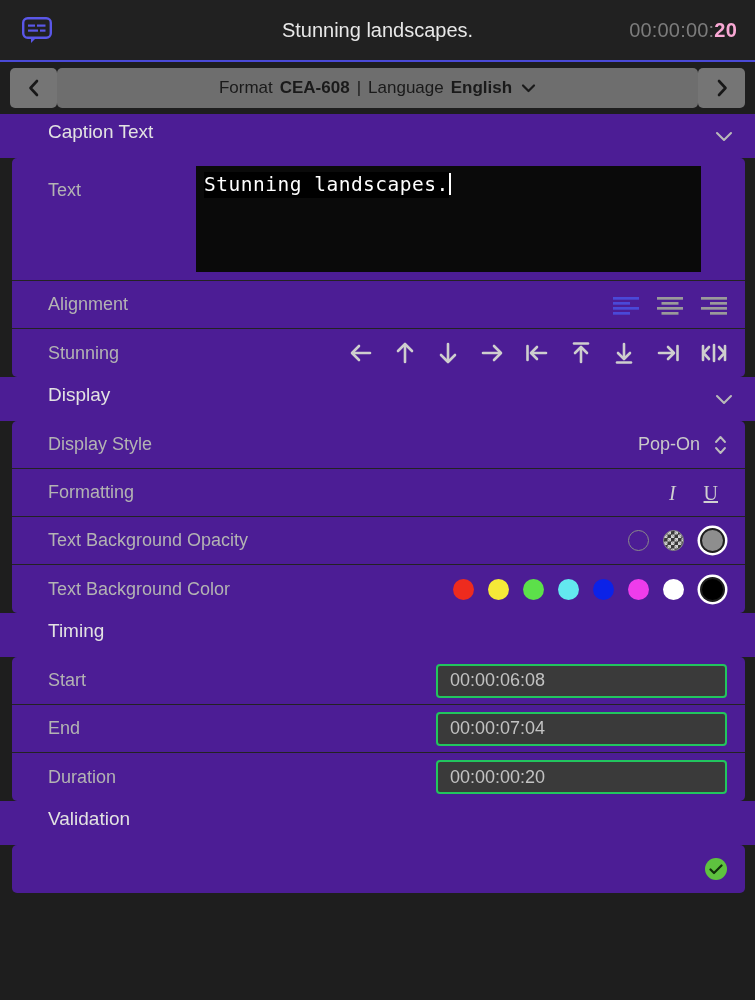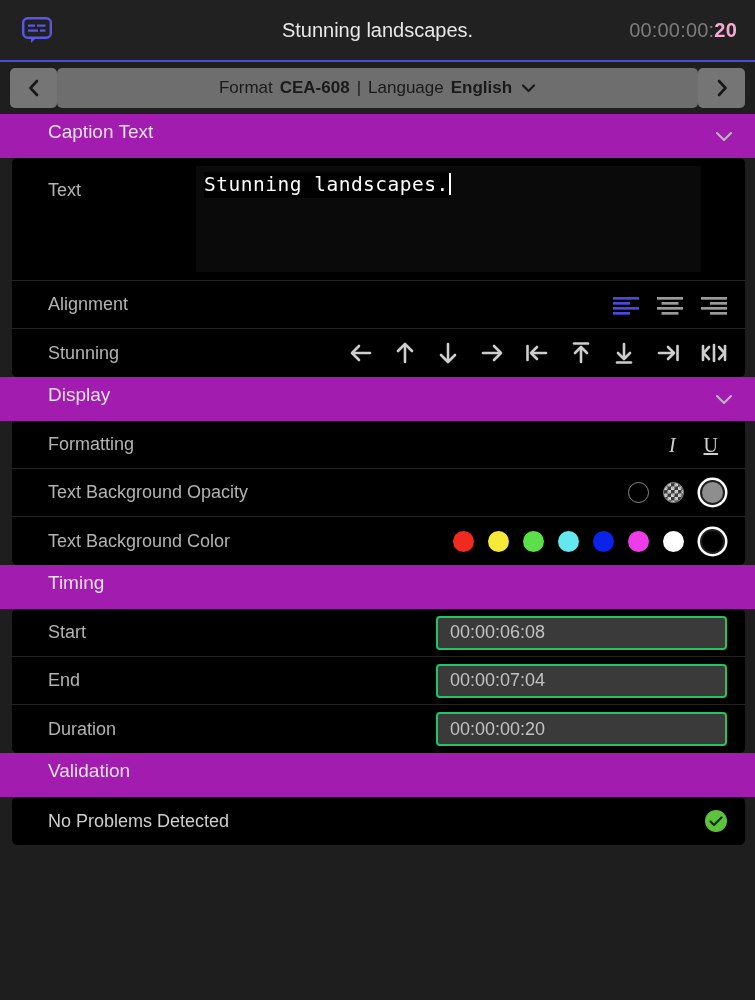--- a/index.html
+++ b/index.html
@@ -82,34 +82,34 @@
   .format-field b { font-weight: bold; }
 
   
   .section-header {
     height: 44px;
     display: flex;
     align-items: center;
     padding: 0 18px 8px 48px;
     font-size: 19px;
     color: #e2e2e2;
-    background: #a21caf;
+    background: #4c1d95;
     position: relative;
   }
   .section-header .chevron {
     position: absolute;
     right: 22px;
     top: 50%;
     transform: translateY(-50%);
   }
 
   .rows { padding: 0 10px 0 12px; }
 
   .row {
-    background: #000000;
+    background: #4c1d95;
     display: flex;
     align-items: center;
     min-height: 48px;
     padding: 0 18px 0 36px;
     border-bottom: 1px solid #232323;
   }
   .row:last-child { border-bottom: none; }
   .row.first { border-radius: 5px 5px 0 0; }
   .row.last { border-radius: 0 0 5px 5px; border-bottom: none; }
   .row.only { border-radius: 5px; border-bottom: none; }
@@ -418,20 +418,31 @@
 <div class="section-header">
   <span>Display</span>
   <span class="chevron">
     <svg width="18" height="11" viewBox="0 0 18 11">
       <polyline points="2,2 9,9 16,2" fill="none" stroke="#b9b9b9" stroke-width="2.1" stroke-linecap="round" stroke-linejoin="round"></polyline>
     </svg>
   </span>
 </div>
 
 <div class="rows">
+  <div class="row first">
+    <div class="row-label">Display Style</div>
+    <div class="row-spacer"></div>
+    <div class="row-value">Pop-On</div>
+    <span class="icon-btn" style="margin-left:14px">
+      <svg width="13" height="22" viewBox="0 0 13 22">
+        <polyline points="2,8 6.5,3 11,8" fill="none" stroke="#bdbdbd" stroke-width="1.9" stroke-linecap="round" stroke-linejoin="round"></polyline>
+        <polyline points="2,14 6.5,19 11,14" fill="none" stroke="#bdbdbd" stroke-width="1.9" stroke-linecap="round" stroke-linejoin="round"></polyline>
+      </svg>
+    </span>
+  </div>
 
   <div class="row">
     <div class="row-label">Formatting</div>
     <div class="row-spacer"></div>
     <div class="icon-group fmt-group">
       <span class="icon-btn fmt-glyph ital">I</span>
       <span class="icon-btn fmt-glyph und">U</span>
     </div>
   </div>
 
@@ -483,21 +494,20 @@
     <div class="tc-field">00:00:00:20</div>
   </div>
 </div>
 
 <div class="section-header">
   <span>Validation</span>
 </div>
 
 <div class="rows">
   <div class="row only">
-    <div class="validation-text">No Problems Detected</div>
     <div class="row-spacer"></div>
     <span class="check-badge">
       <svg width="14" height="11" viewBox="0 0 14 11">
         <polyline points="1.5,5.5 5,9 12.5,1.5" fill="none" stroke="#10300a" stroke-width="2.2" stroke-linecap="round" stroke-linejoin="round"></polyline>
       </svg>
     </span>
   </div>
 </div>
 
 </body></html>

